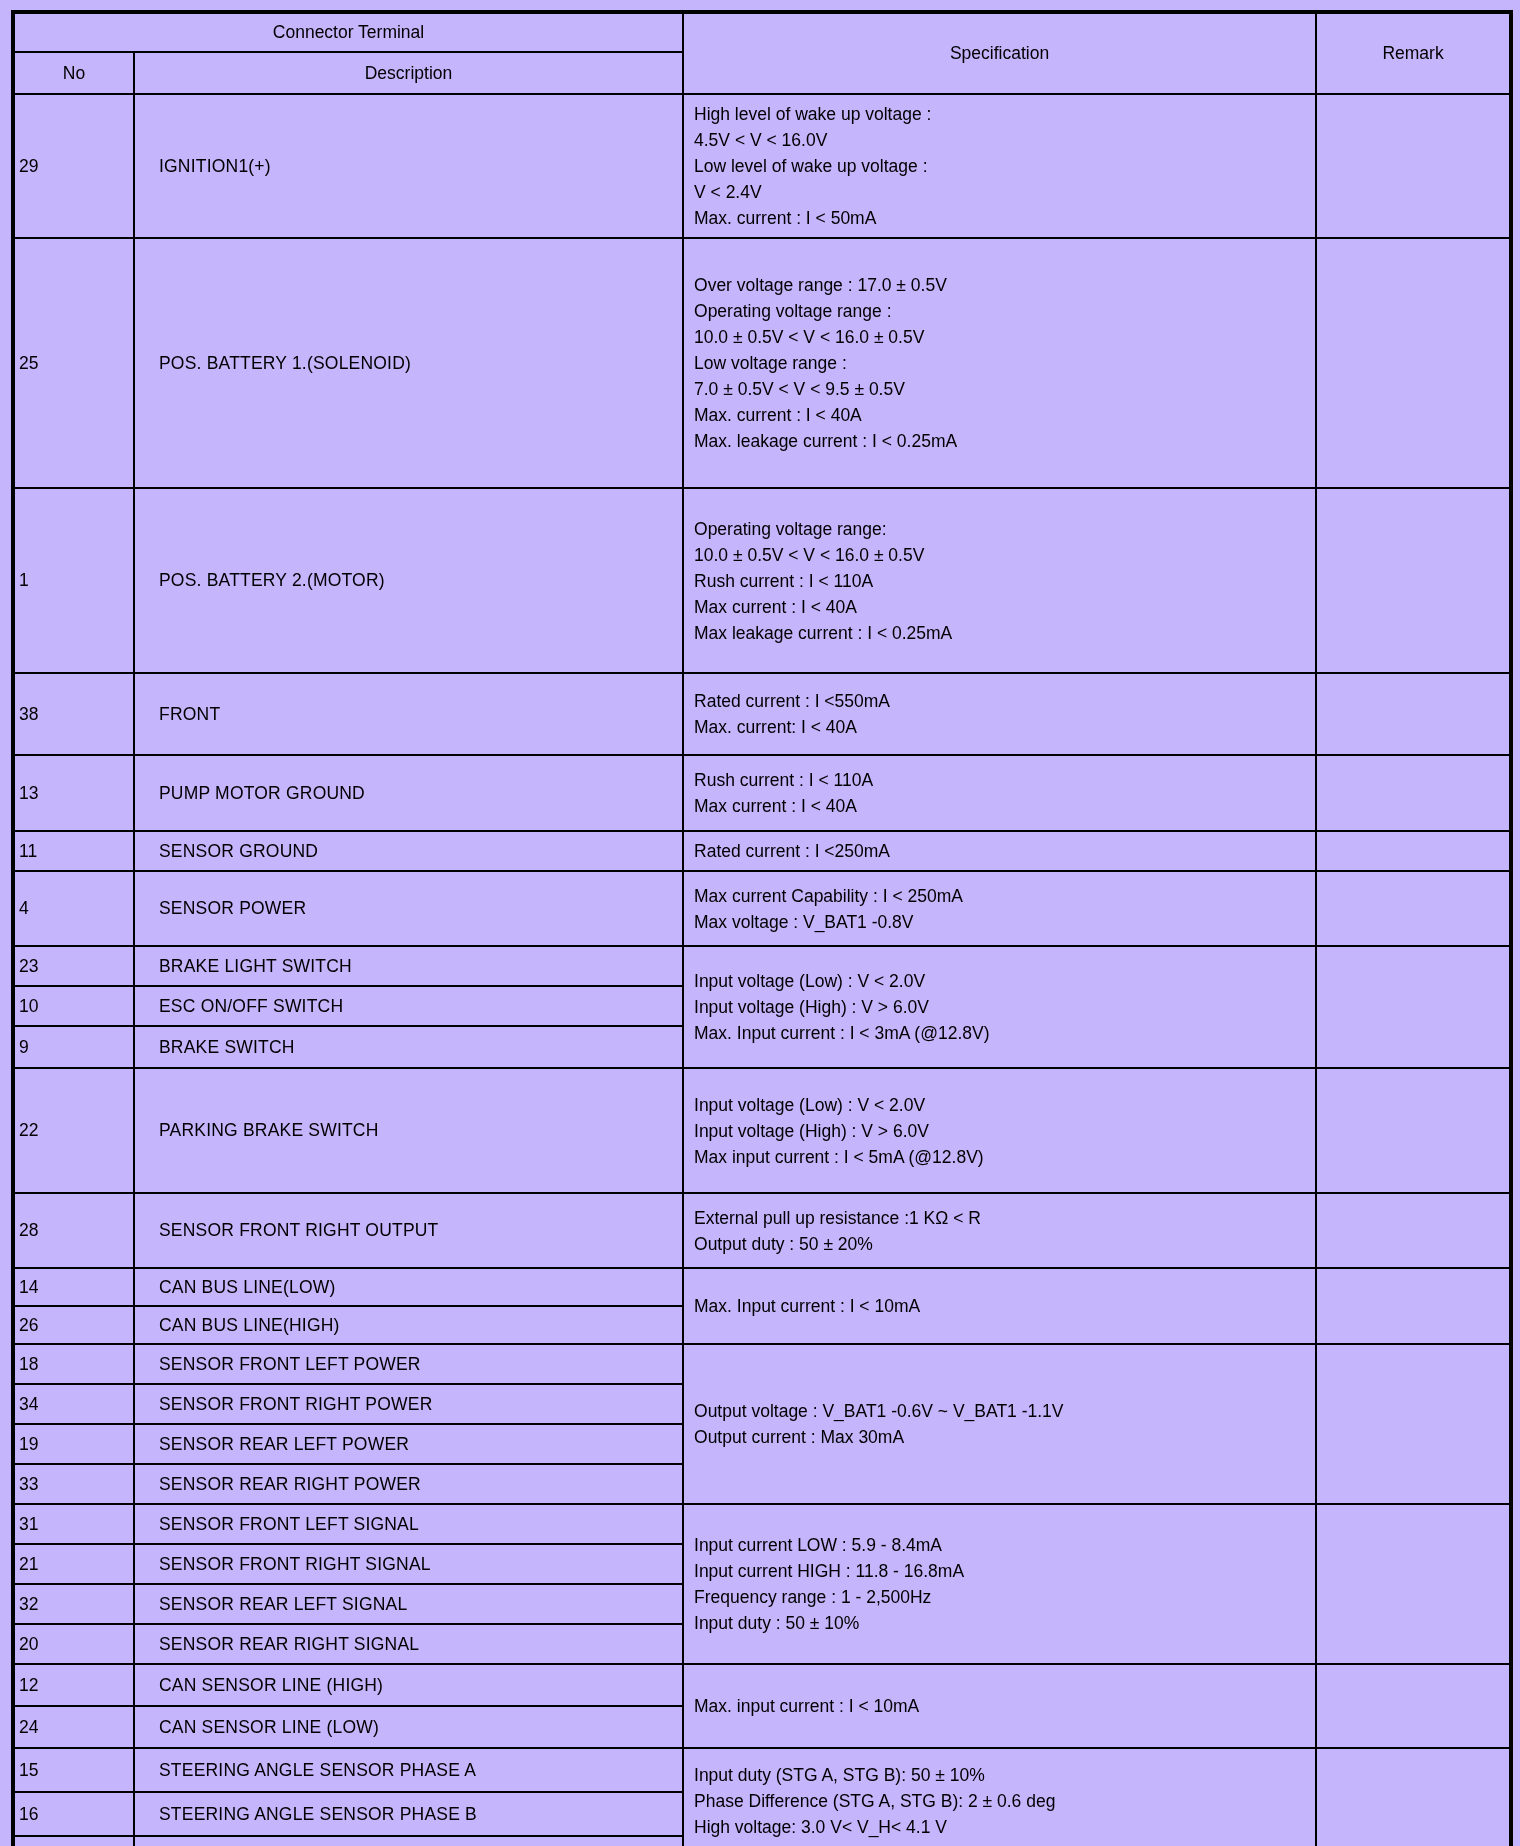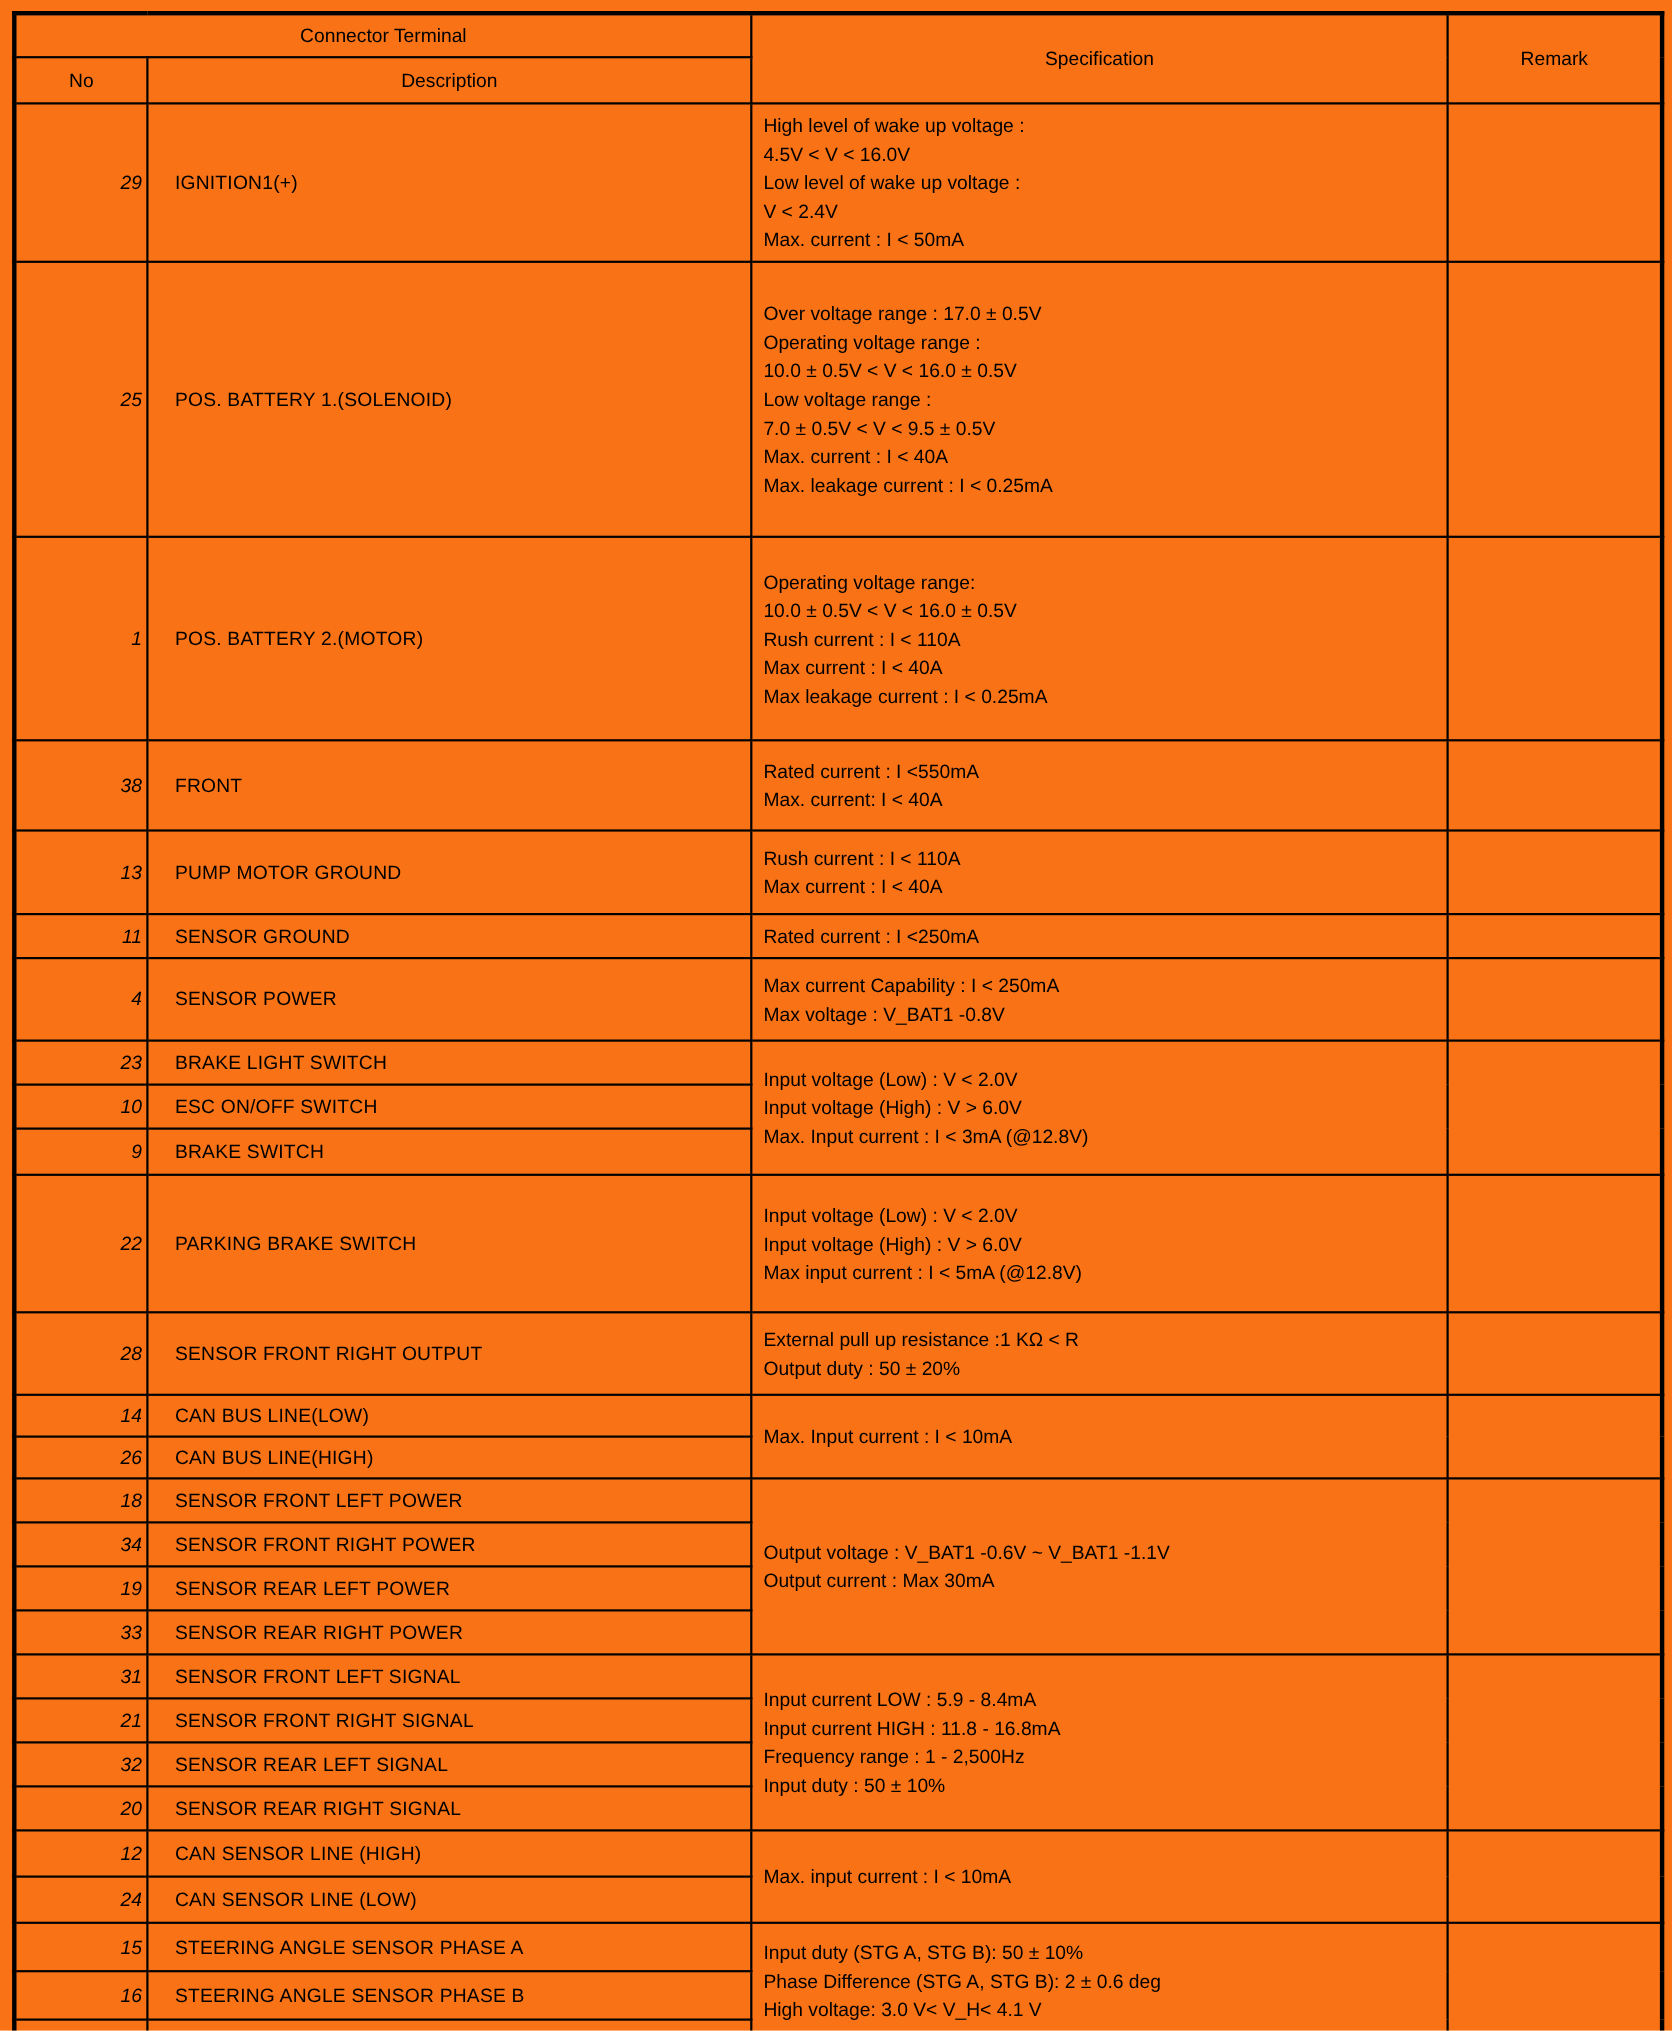--- a/index.html
+++ b/index.html
@@ -5,21 +5,21 @@
   html, body {
     margin: 0;
     padding: 0;
     background: #ffffff;
     color: #000000;
     font-family: "Liberation Sans", "DejaVu Sans", sans-serif;
   }
   .page {
     width: 1520px;
     height: 1846px;
-    background: #f97316;
+    background: #c4b5fd;
     box-sizing: border-box;
     padding: 10px 11px;
   }
   table.spec-table {
     border-collapse: collapse;
     width: 1498px;
     table-layout: fixed;
     border: 4px solid #000;
   }
   table.spec-table th,
@@ -33,24 +33,23 @@
   }
   thead th {
     font-size: 18px;
     text-align: center;
     vertical-align: middle;
     padding: 4px 6px;
   }
   tr.hdr-row-1 { height: 40px; }
   tr.hdr-row-2 { height: 42px; }
   td.col-no {
-    text-align: right;
+    text-align: left;
     vertical-align: middle;
     padding: 2px 4px;
-    font-style: italic;
   }
   td.col-desc {
     text-align: left;
     vertical-align: middle;
     padding: 2px 4px 2px 24px;
     letter-spacing: 0.2px;
   }
   td.col-spec {
     text-align: left;
     vertical-align: middle;

